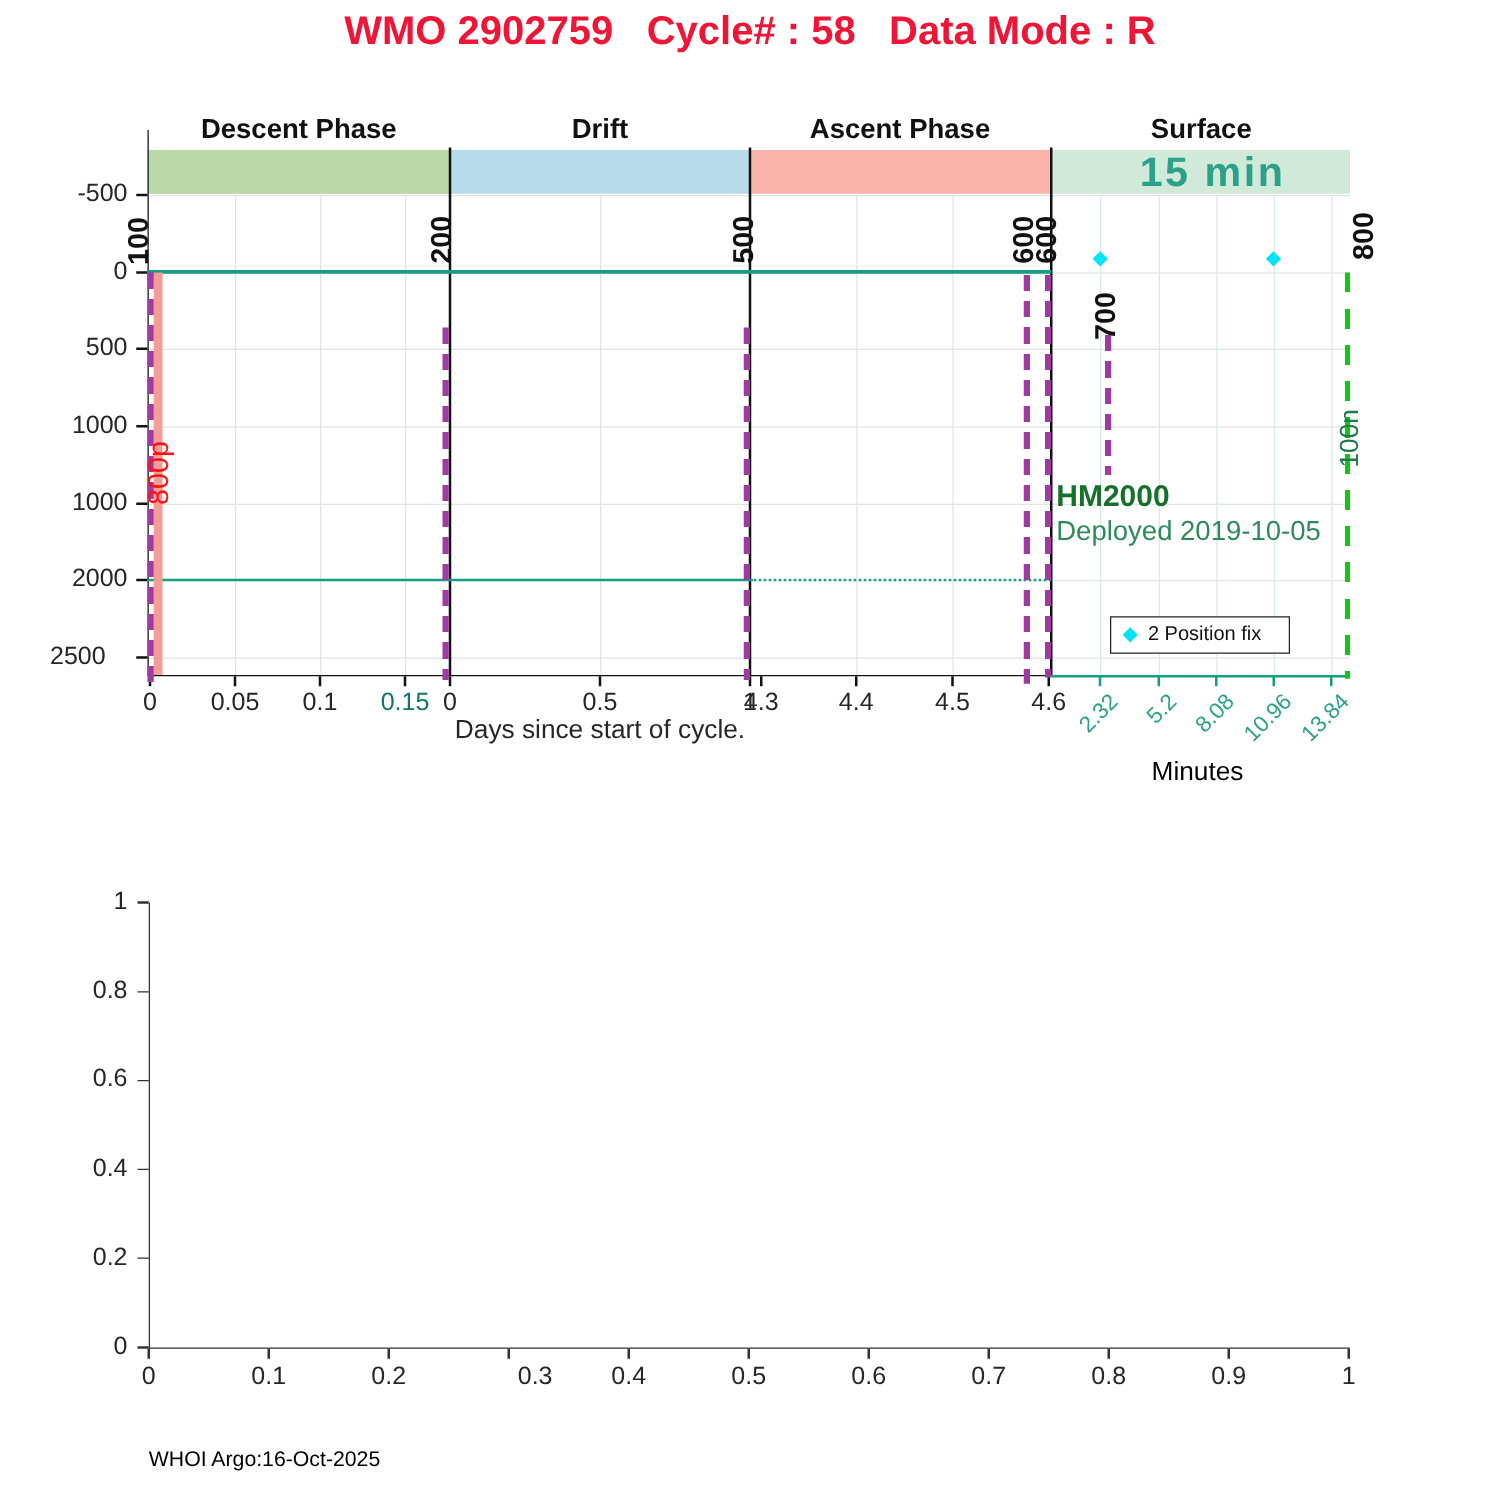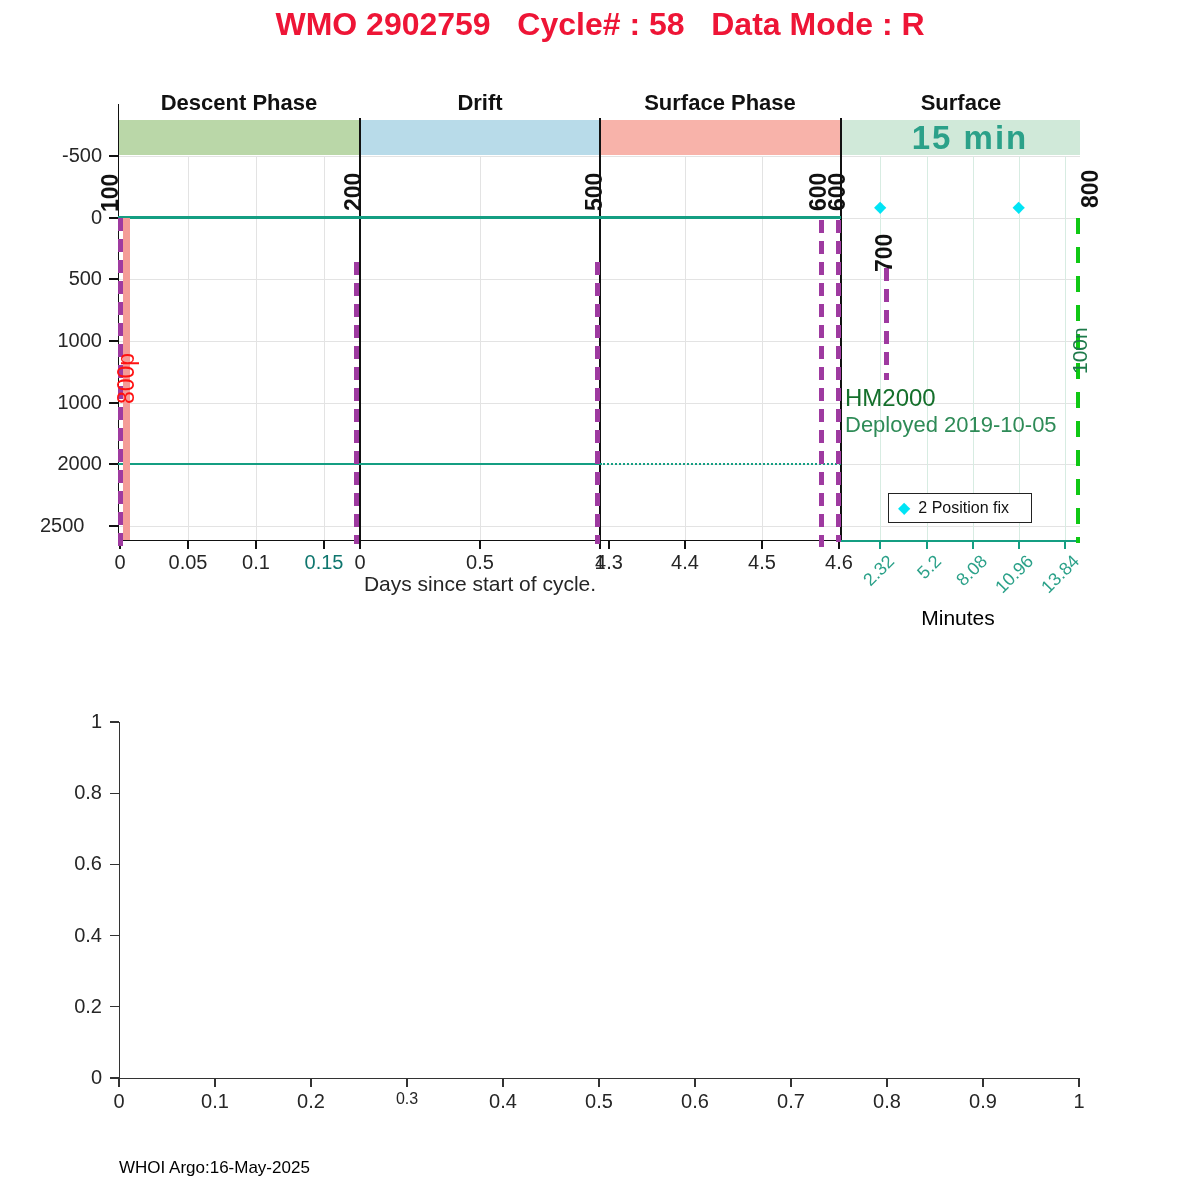--- a/index.html
+++ b/index.html
@@ -10,21 +10,21 @@
                font-size:32px;font-weight:bold;white-space:pre;}
   .phase-title{position:absolute;top:90px;transform:translateX(-50%);
                font-size:22px;font-weight:bold;color:#111;white-space:nowrap;}
   .band-big{position:absolute;top:119px;transform:translateX(-50%);
             font-size:33px;font-weight:bold;letter-spacing:2px;white-space:nowrap;}
   .xlabel{position:absolute;top:572px;transform:translateX(-50%);
           font-size:21px;color:#262626;white-space:nowrap;}
   .minutes{position:absolute;top:606px;transform:translateX(-50%);
            font-size:21px;white-space:nowrap;}
   .vtext{position:absolute;transform:rotate(-90deg);transform-origin:0 0;white-space:nowrap;}
-  .hm{position:absolute;left:845px;top:384px;font-size:24px;font-weight:normal;white-space:nowrap;}
+  .hm{position:absolute;left:845px;top:384px;font-size:24px;font-weight:bold;white-space:nowrap;}
   .deployed{position:absolute;left:845px;top:412px;font-size:22px;white-space:nowrap;}
   .legend{position:absolute;left:888px;top:493px;width:144px;height:30px;background:#fff;
           border:1.6px solid #222;box-sizing:border-box;display:flex;align-items:center;
           padding-left:9px;gap:8px;}
   .legend .dia{color:#00e4f5;font-size:16px;line-height:16px;}
   .legend .lab{font-size:16px;color:#111;white-space:nowrap;}
   .footer{position:absolute;left:119px;top:1158px;font-size:17px;color:#000;white-space:nowrap;}
 </style>
 </head>
 <body>
@@ -141,54 +141,54 @@
       <div class="abs" style="left: 40px; top: 781.2px; width: 62px; text-align: right; font-size: 20px; color: rgb(38, 38, 38);">0.8</div>
       <div class="abs" style="left: 110px; top: 721.4px; width: 9px; height: 1.3px; background: rgb(51, 51, 51);"></div>
       <div class="abs" style="left: 40px; top: 710px; width: 62px; text-align: right; font-size: 20px; color: rgb(38, 38, 38);">1</div>
       <div class="abs" style="left: 118.4px; top: 1079px; width: 1.3px; height: 8px; background: rgb(51, 51, 51);"></div>
       <div class="abs" style="left: 84px; top: 1090px; width: 70px; text-align: center; font-size: 20px; color: rgb(38, 38, 38);">0</div>
       <div class="abs" style="left: 214.4px; top: 1079px; width: 1.3px; height: 8px; background: rgb(51, 51, 51);"></div>
       <div class="abs" style="left: 180px; top: 1090px; width: 70px; text-align: center; font-size: 20px; color: rgb(38, 38, 38);">0.1</div>
       <div class="abs" style="left: 310.4px; top: 1079px; width: 1.3px; height: 8px; background: rgb(51, 51, 51);"></div>
       <div class="abs" style="left: 276px; top: 1090px; width: 70px; text-align: center; font-size: 20px; color: rgb(38, 38, 38);">0.2</div>
       <div class="abs" style="left: 406.4px; top: 1079px; width: 1.3px; height: 8px; background: rgb(51, 51, 51);"></div>
-      <div class="abs" style="left: 372px; top: 1090px; width: 70px; text-align: center; font-size: 16px; color: rgb(38, 38, 38);">0.3</div>
+      <div class="abs" style="left: 372px; top: 1090px; width: 70px; text-align: right; font-size: 20px; color: rgb(38, 38, 38);">0.3</div>
       <div class="abs" style="left: 502.4px; top: 1079px; width: 1.3px; height: 8px; background: rgb(51, 51, 51);"></div>
       <div class="abs" style="left: 468px; top: 1090px; width: 70px; text-align: center; font-size: 20px; color: rgb(38, 38, 38);">0.4</div>
       <div class="abs" style="left: 598.4px; top: 1079px; width: 1.3px; height: 8px; background: rgb(51, 51, 51);"></div>
       <div class="abs" style="left: 564px; top: 1090px; width: 70px; text-align: center; font-size: 20px; color: rgb(38, 38, 38);">0.5</div>
       <div class="abs" style="left: 694.4px; top: 1079px; width: 1.3px; height: 8px; background: rgb(51, 51, 51);"></div>
       <div class="abs" style="left: 660px; top: 1090px; width: 70px; text-align: center; font-size: 20px; color: rgb(38, 38, 38);">0.6</div>
       <div class="abs" style="left: 790.4px; top: 1079px; width: 1.3px; height: 8px; background: rgb(51, 51, 51);"></div>
       <div class="abs" style="left: 756px; top: 1090px; width: 70px; text-align: center; font-size: 20px; color: rgb(38, 38, 38);">0.7</div>
       <div class="abs" style="left: 886.4px; top: 1079px; width: 1.3px; height: 8px; background: rgb(51, 51, 51);"></div>
       <div class="abs" style="left: 852px; top: 1090px; width: 70px; text-align: center; font-size: 20px; color: rgb(38, 38, 38);">0.8</div>
       <div class="abs" style="left: 982.4px; top: 1079px; width: 1.3px; height: 8px; background: rgb(51, 51, 51);"></div>
       <div class="abs" style="left: 948px; top: 1090px; width: 70px; text-align: center; font-size: 20px; color: rgb(38, 38, 38);">0.9</div>
       <div class="abs" style="left: 1078.4px; top: 1079px; width: 1.3px; height: 8px; background: rgb(51, 51, 51);"></div>
       <div class="abs" style="left: 1044px; top: 1090px; width: 70px; text-align: center; font-size: 20px; color: rgb(38, 38, 38);">1</div>
     </div>
 
   <div class="chart-title" style="color: rgb(238, 21, 54);">WMO 2902759   Cycle# : 58   Data Mode : R</div>
 
   <div class="phase-title" style="left:239px">Descent Phase</div>
   <div class="phase-title" style="left:480px">Drift</div>
-  <div class="phase-title" style="left:720px">Surface Phase</div>
+  <div class="phase-title" style="left:720px">Ascent Phase</div>
   <div class="phase-title" style="left:961px">Surface</div>
 
   <div class="band-big" style="left: 970px; color: rgb(43, 161, 137);">15 min</div>
 
   <div class="xlabel" style="left:480px">Days since start of cycle.</div>
   <div class="minutes" style="left: 958px; color: #000000;">Minutes</div>
 
   <div class="vtext" style="left: 113px; top: 404px; font-size: 23px; color: rgb(255, 17, 17);">800p</div>
   <div class="vtext" style="left: 1068px; top: 374px; font-size: 21px; color: rgb(29, 122, 74);">100n</div>
 
   <div class="hm" style="color: rgb(21, 112, 44);">HM2000</div>
   <div class="deployed" style="color: rgb(46, 139, 87);">Deployed 2019-10-05</div>
 
   <div class="legend">
     <span class="dia" style="color: rgb(0, 228, 245);">◆</span>
     <span class="lab">2 Position fix</span>
   </div>
 
-  <div class="footer">WHOI Argo:16-May-2025</div>
+  <div class="footer">WHOI Argo:16-Oct-2025</div>
 </div>
 
 </body></html>

